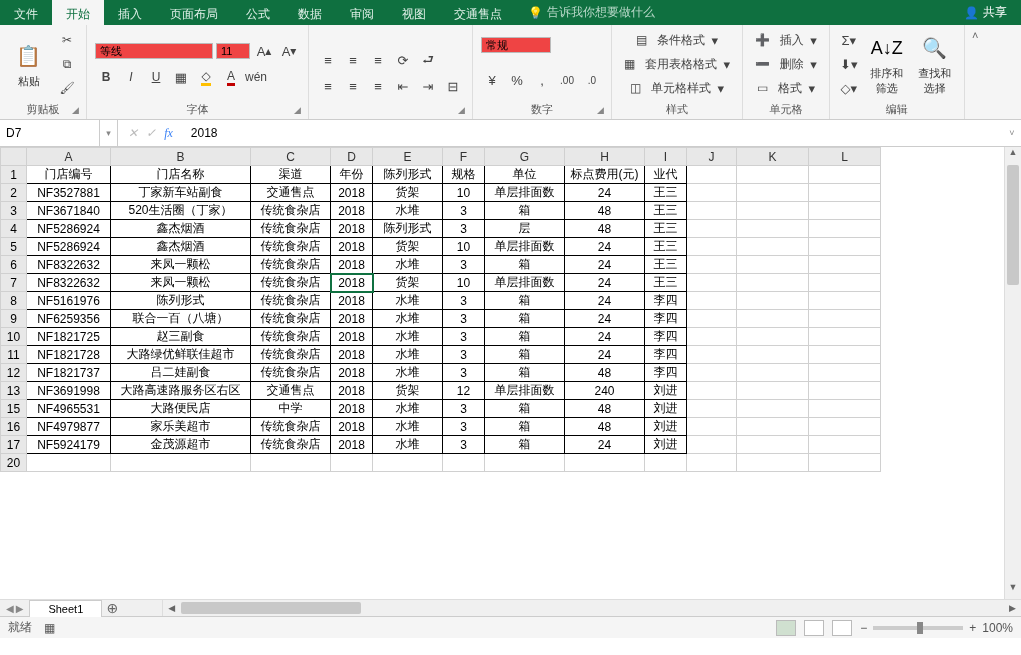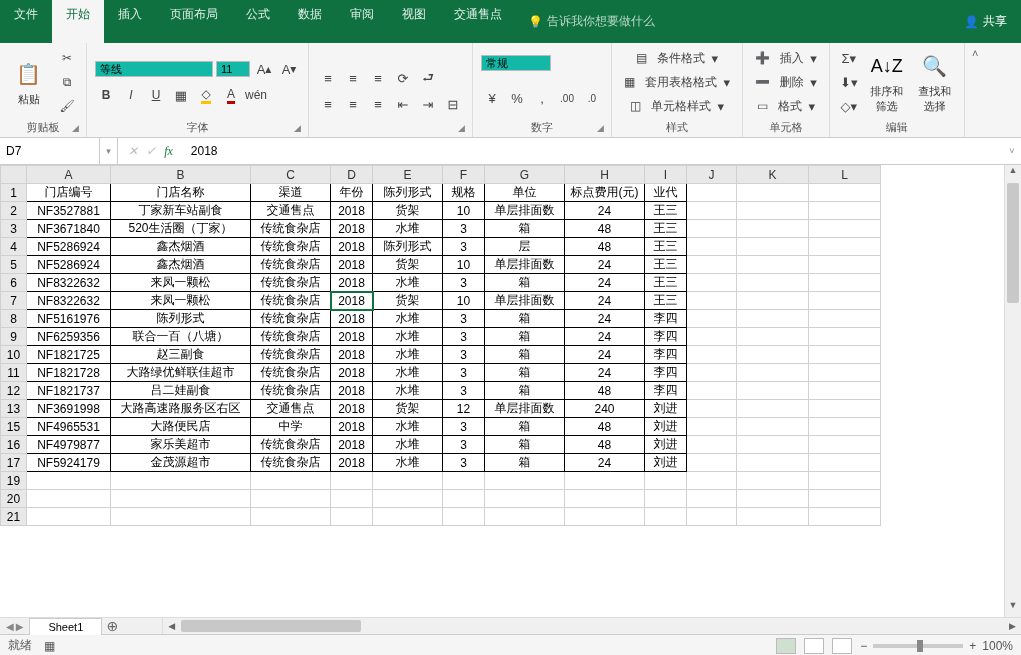--- a/index.html
+++ b/index.html
@@ -1,38 +1,38 @@
 <!DOCTYPE html>
 <html><head>
 <meta charset="utf-8">
 <style>
 *{margin:0;padding:0;box-sizing:border-box;font-family:"Microsoft YaHei","等线",sans-serif;font-size:12px;user-select:none}
 body{background:#fff;width:1021px;height:655px;overflow:hidden;position:relative}
-.titlebar{height:43px;background:#0f7040;display:flex;align-items:stretch;color:#fff}
+.titlebar{height:25px;background:#0f7040;display:flex;align-items:stretch;color:#fff}
 .tab{padding:6px 14px;cursor:pointer;color:#e0f0e8}
 .tab.active{background:#f5f5f5;color:#0f7040}
 .tellme{display:flex;align-items:center;padding:0 12px;color:#b8d8c8;gap:4px}
 .share{margin-left:auto;display:flex;align-items:center;padding:0 14px;color:#fff;gap:4px}
 .ribbon{height:95px;background:#f5f5f5;border-bottom:1px solid #ccc;display:flex}
 .group{border-right:1px solid #ddd;padding:3px 8px 0;display:flex;flex-direction:column;justify-content:space-between;position:relative}
 .glabel{text-align:center;font-size:11px;color:#555;padding:2px 0}
 .gbody{flex:1;display:flex;gap:6px;align-items:center}
 .bigbtn{display:flex;flex-direction:column;align-items:center;justify-content:center;width:42px;height:66px;cursor:pointer}
 .bigbtn .icn{width:32px;height:32px;display:flex;align-items:center;justify-content:center;font-size:20px}
 .bigbtn .lbl{font-size:11px;color:#333;margin-top:2px;text-align:center}
 .col{display:flex;flex-direction:column;gap:2px}
 .row{display:flex;gap:3px;align-items:center}
-.sel{border:1px solid #bbb;background:#14b8a6;padding:1px 4px;font-size:11px;min-width:0}
+.sel{border:1px solid #bbb;background:#ef4444;padding:1px 4px;font-size:11px;min-width:0}
 .ibtn{width:22px;height:22px;display:flex;align-items:center;justify-content:center;cursor:pointer;color:#444;font-size:13px}
 .dlaunch{position:absolute;right:2px;bottom:2px;width:12px;height:12px;font-size:9px;color:#888;cursor:pointer}
 .namebox{height:27px;border-bottom:1px solid #ccc;display:flex;align-items:center;background:#fff}
 .nameinput{width:100px;border:none;border-right:1px solid #ccc;padding:0 6px;height:100%;outline:none;font-size:12px}
 .nbdrop{width:18px;height:100%;border-right:1px solid #ccc;display:flex;align-items:center;justify-content:center;font-size:9px;color:#888;cursor:pointer}
 .fxbtns{display:flex;gap:8px;padding:0 10px;align-items:center}
-.fxbtn{color:#15803d;font-style:italic;cursor:pointer;font-family:Georgia,serif}
+.fxbtn{color:#3b82f6;font-style:italic;cursor:pointer;font-family:Georgia,serif}
 .fxbtn.x{color:#bbb}
 .fxbtn.ck{color:#bbb}
 .fxinput{flex:1;border:none;padding:0 8px;height:100%;outline:none;font-size:12px}
 .fxexpand{width:18px;display:flex;align-items:center;justify-content:center;color:#888;cursor:pointer;font-size:9px}
 .gridwrap{position:relative;height:452px;overflow:hidden;background:#fff}
 .grid{border-collapse:collapse;table-layout:fixed}
 .grid td,.grid th{border:1px solid #d0d0d0;height:18px;padding:0 3px;font-size:12px;text-align:center;white-space:nowrap;overflow:hidden;background:#fff}
 .grid th{background:#e8e8e8;font-weight:normal;color:#333}
 .grid th.corner{background:#e8e8e8;width:26px}
 .grid .rh{background:#e8e8e8;text-align:center;width:26px}
@@ -496,51 +496,21 @@
           <td class="data">水堆</td>
           <td class="data">3</td>
           <td class="data">箱</td>
           <td class="data">24</td>
           <td class="data">刘进</td>
           <td class="empty"></td>
           <td class="empty"></td>
           <td class="empty"></td>
         </tr>
         <tr>
-          <td class="rh">19</td>
-          <td class="empty"></td>
-          <td class="empty"></td>
-          <td class="empty"></td>
-          <td class="empty"></td>
-          <td class="empty"></td>
-          <td class="empty"></td>
-          <td class="empty"></td>
-          <td class="empty"></td>
-          <td class="empty"></td>
-          <td class="empty"></td>
-          <td class="empty"></td>
-          <td class="empty"></td>
-        </tr>
-        <tr>
           <td class="rh">20</td>
-          <td class="empty"></td>
-          <td class="empty"></td>
-          <td class="empty"></td>
-          <td class="empty"></td>
-          <td class="empty"></td>
-          <td class="empty"></td>
-          <td class="empty"></td>
-          <td class="empty"></td>
-          <td class="empty"></td>
-          <td class="empty"></td>
-          <td class="empty"></td>
-          <td class="empty"></td>
-        </tr>
-        <tr>
-          <td class="rh">21</td>
           <td class="empty"></td>
           <td class="empty"></td>
           <td class="empty"></td>
           <td class="empty"></td>
           <td class="empty"></td>
           <td class="empty"></td>
           <td class="empty"></td>
           <td class="empty"></td>
           <td class="empty"></td>
           <td class="empty"></td>

